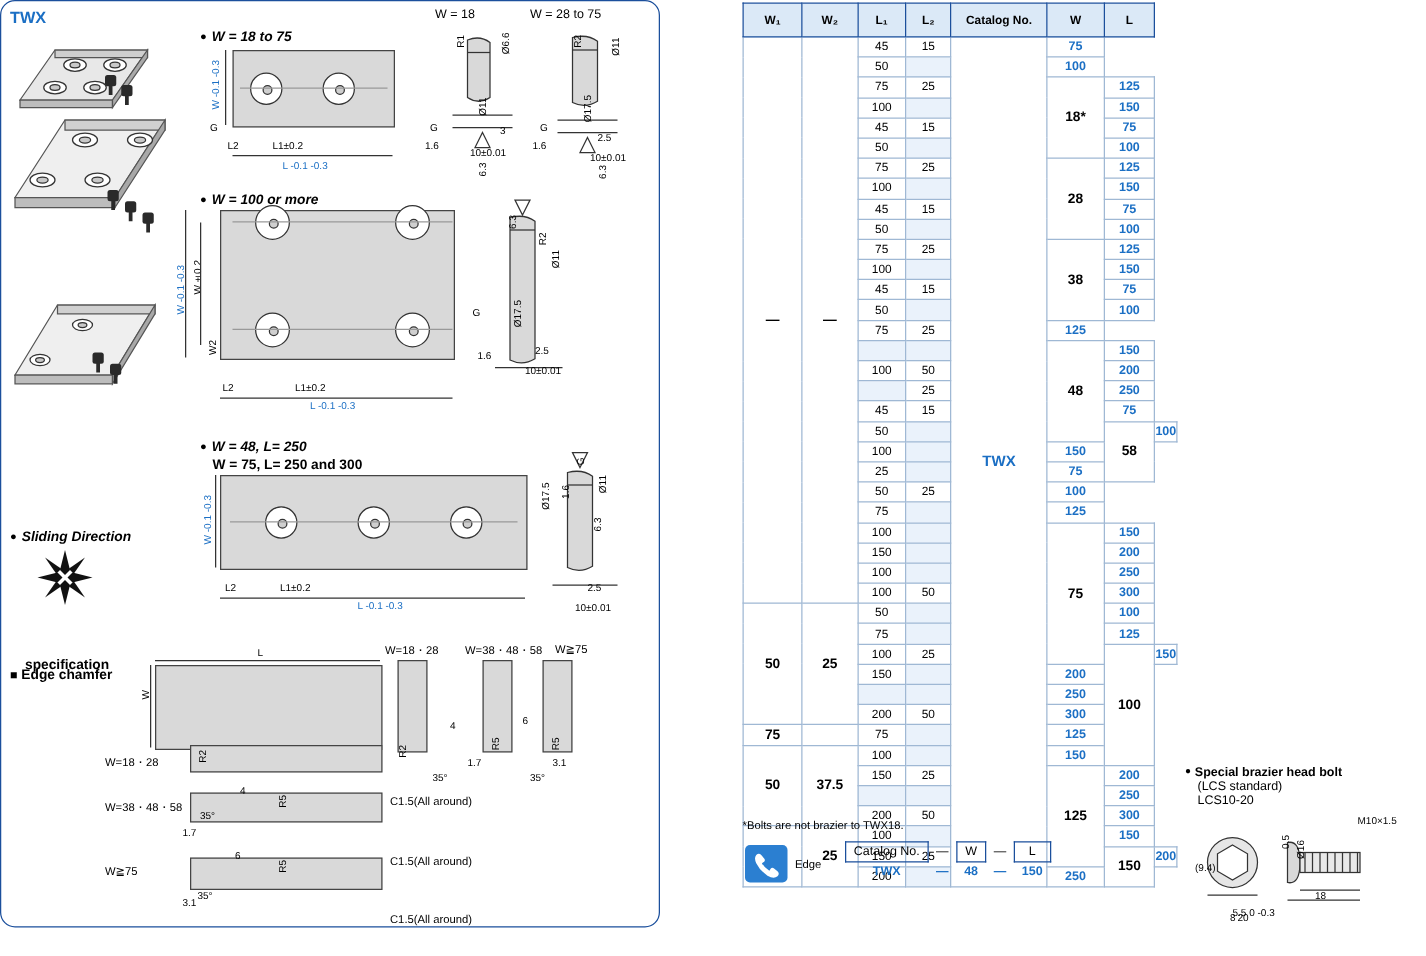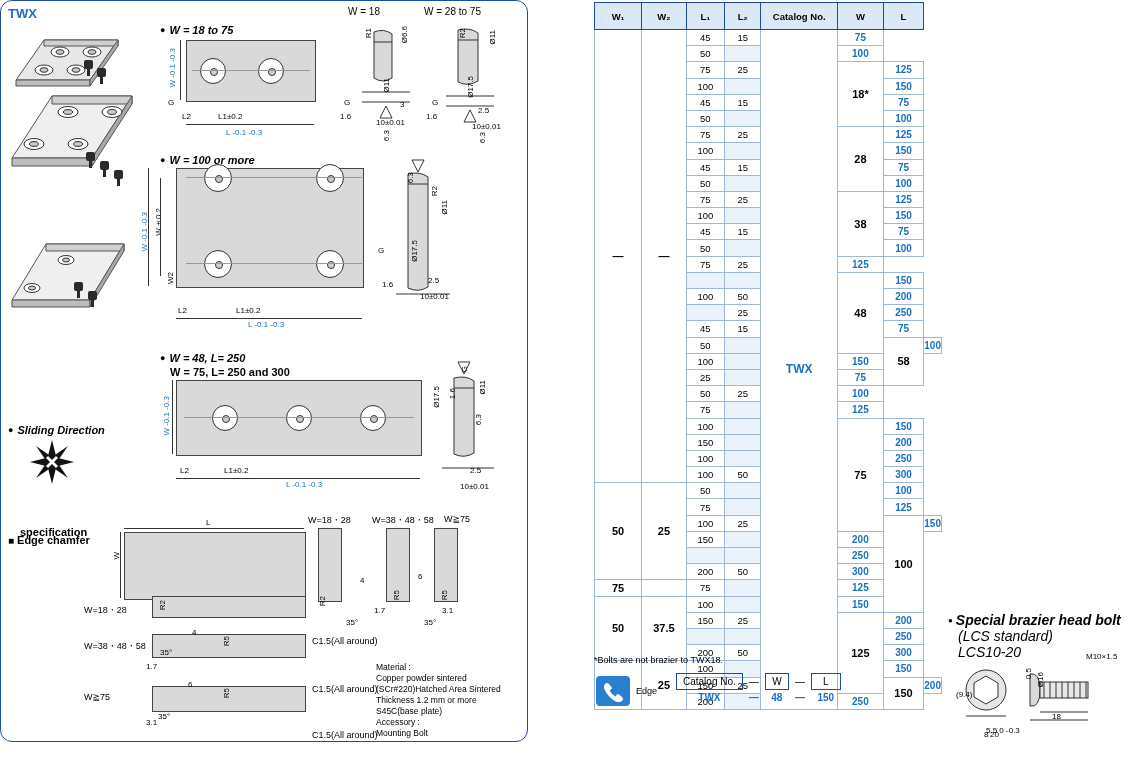--- a/index.html
+++ b/index.html
@@ -51,21 +51,21 @@
   .order-lbl{position:absolute;left:636px;top:686px;font-size:9px;}
   .phone{position:absolute;left:596px;top:676px;width:34px;height:30px;}
   .ordtbl{position:absolute;left:676px;top:673px;border-collapse:collapse;font-size:10px;}
   .ordtbl td{border:1px solid #1b4f9c;text-align:center;padding:2px 6px;}
   .ordtbl td.val{color:#1b6fc4;font-weight:bold;border:none;}
   .ordtbl td.nb{border:none;}
 
   .bottom-note{position:absolute;left:594px;top:738px;font-size:11px;font-weight:bold;}
   .bottom-note:before{content:"\25A0";margin-right:2px;}
 
-  .bolt-note{position:absolute;left:948px;top:612px;font-size:14px;font-style:italic;}
+  .bolt-note{position:absolute;left:948px;top:612px;font-size:10px;}
   .bolt-note .t1{font-weight:bold;}
   .bolt-note .t1:before{content:"\25CF";margin-right:3px;font-size:8px;vertical-align:2px;}
 
   .matl{position:absolute;left:376px;top:662px;font-size:8.5px;line-height:11px;}
 
   .chamf-block{position:absolute;background:#d9d9d9;border:1px solid #444;}
   svg{overflow:visible;}
 </style>
 </head>
 <body>
@@ -310,29 +310,20 @@
   <div class="lbl lbl9" style="left:312px;top:684px;">C1.5(All around)</div>
 
   <div class="lbl lbl9" style="left:84px;top:692px;">W≧75</div>
   <div class="chamf-block" style="left:152px;top:686px;width:152px;height:24px;"></div>
   <div class="lbl" style="left:188px;top:680px;">6</div>
   <div class="lbl v" style="left:222px;top:688px;">R5</div>
   <div class="lbl" style="left:158px;top:712px;">35°</div>
   <div class="lbl" style="left:146px;top:718px;">3.1</div>
   <div class="lbl lbl9" style="left:312px;top:730px;">C1.5(All around)</div>
 
-  <div class="matl">
-    <div>Material   :</div>
-    <div>Copper powder sintered</div>
-    <div>(SCr#220)Hatched Area Sintered</div>
-    <div>Thickness 1.2 mm or more</div>
-    <div>S45C(base plate)</div>
-    <div>Accessory :</div>
-    <div>Mounting Bolt</div>
-  </div>
 
   <div class="tbl-wrap">
     <table class="spec">
       <thead>
         <tr>
           <th style="width:50px">W₁</th>
           <th style="width:46px">W₂</th>
           <th style="width:40px">L₁</th>
           <th style="width:38px">L₂</th>
           <th style="width:82px">Catalog No.</th>

